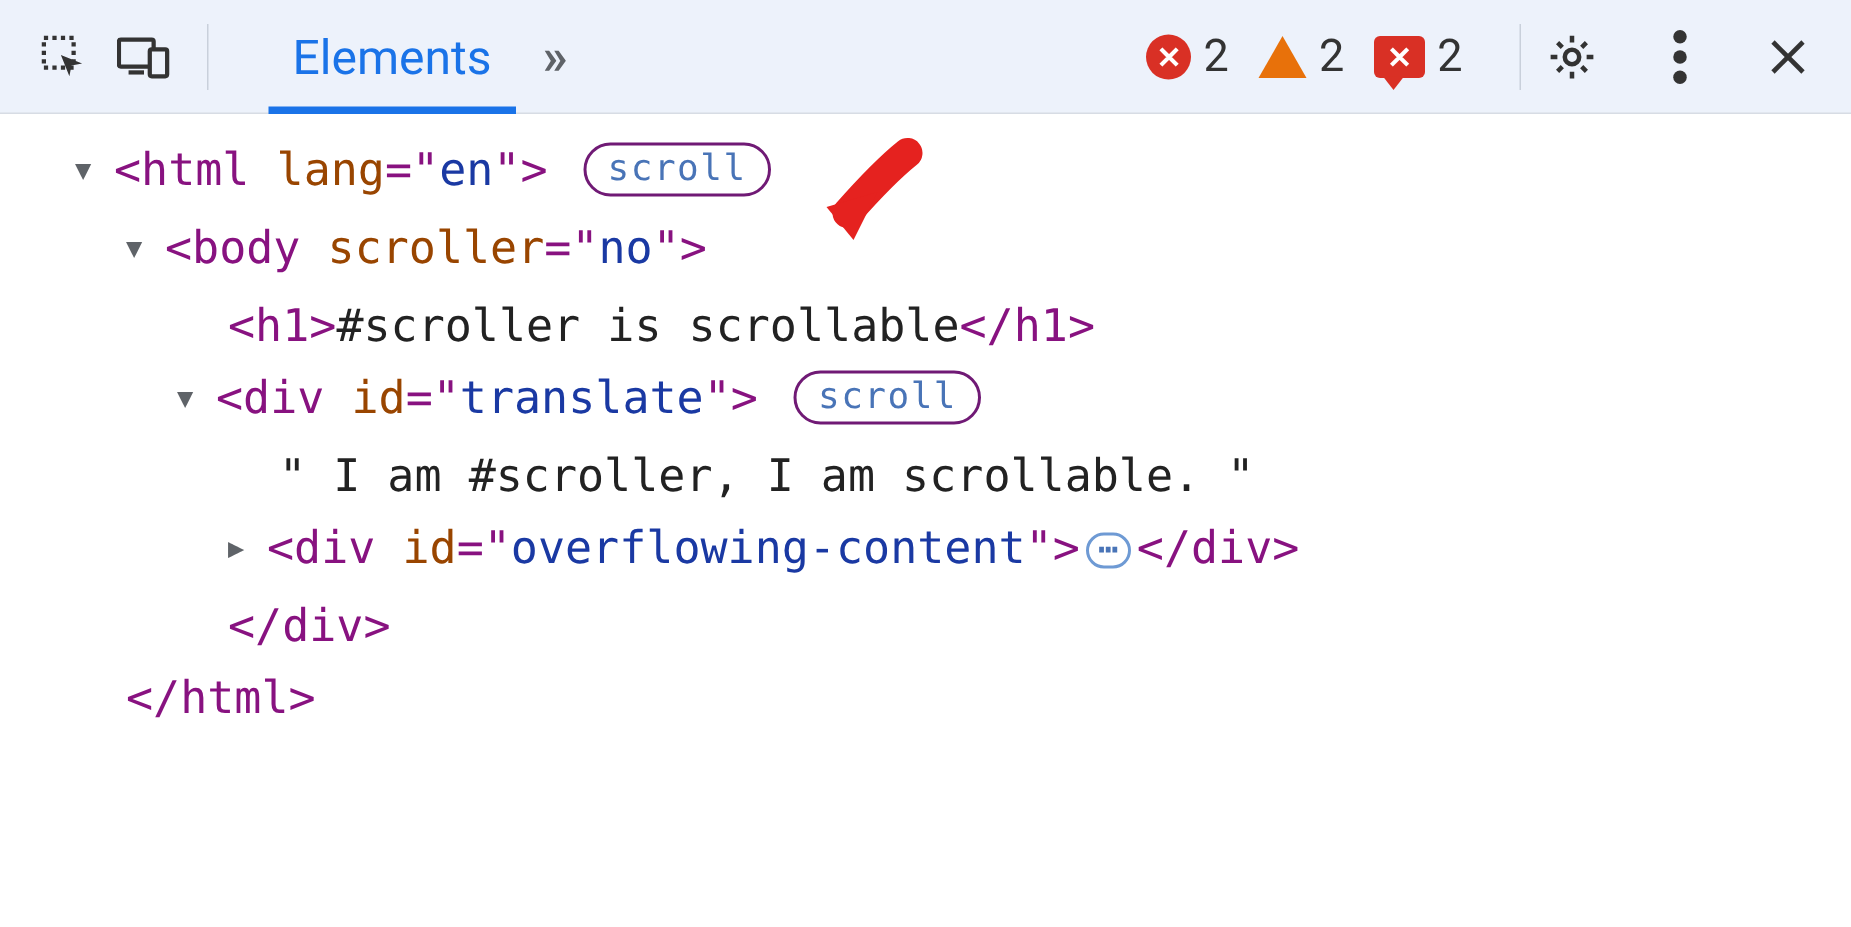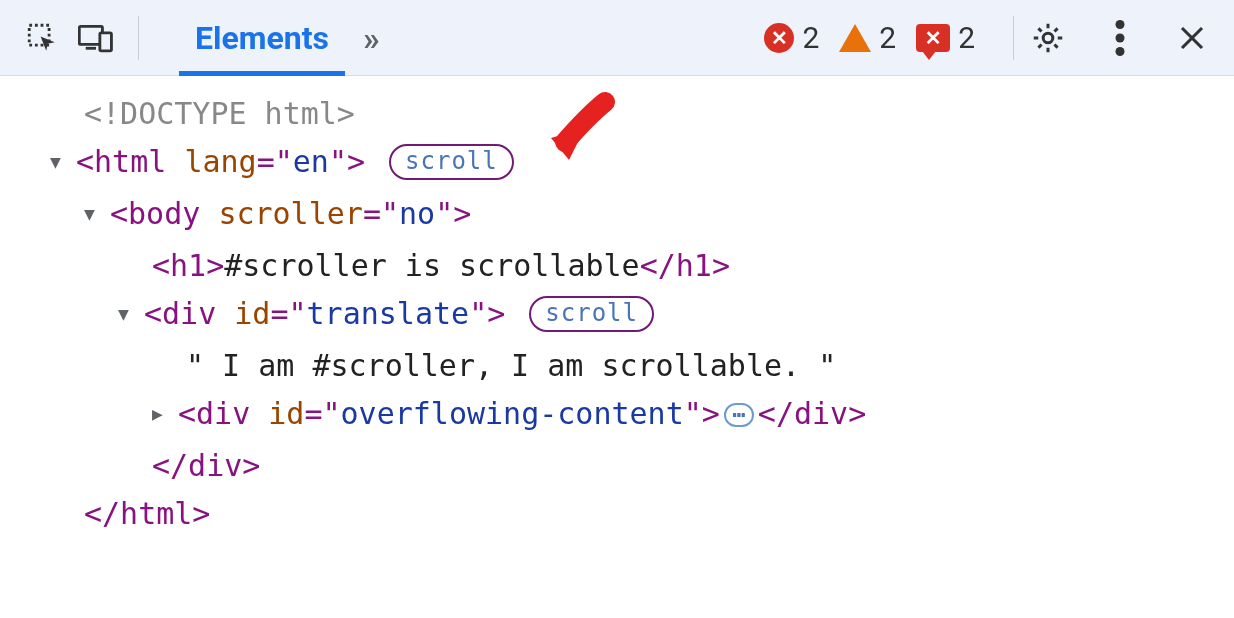--- a/index.html
+++ b/index.html
@@ -39,21 +39,21 @@
     margin: 0 10px 0 12px;
   }
   .tab {
     font-size: 32px;
     color: #1a73e8;
     padding: 0 18px;
     height: 100%;
     display: flex;
     align-items: center;
     position: relative;
-    font-weight: 700;
+    font-weight: 400;
   }
   .tab.active::after {
     content: "";
     position: absolute;
     left: 2px; right: 2px; bottom: -1px;
     height: 5px;
     background: #1a73e8;
   }
   .chev-more {
     font-size: 34px;
@@ -236,21 +236,20 @@
       <svg width="30" height="30" viewBox="0 0 24 24" stroke="#333" stroke-width="2.5">
         <line x1="4" y1="4" x2="20" y2="20"></line>
           <line x1="20" y1="4" x2="4" y2="20"></line>
       </svg>
     </div>
   </div>
 </div>
 
 <div class="tree">
 
-  <div class="line i1"><span class="doctype">&lt;!DOCTYPE html&gt;</span></div>
 
   <div class="line"><span class="caret down"></span><span class="tag">&lt;</span><span class="tag">html</span><span class="tag"> </span><span class="attr-name">lang</span><span class="tag">="</span><span class="attr-val">en</span><span class="tag">"&gt;</span> <span class="badge">scroll</span></div>
 
 
   <div class="line i1"><span class="caret down"></span><span class="tag">&lt;</span><span class="tag">body</span><span class="tag"> </span><span class="attr-name">scroller</span><span class="tag">="</span><span class="attr-val">no</span><span class="tag">"&gt;</span></div>
 
   <div class="line i3"><span class="tag">&lt;h1&gt;</span><span class="text-node">#scroller is scrollable</span><span class="tag">&lt;/h1&gt;</span></div>
 
   <div class="line i2"><span class="caret down"></span><span class="tag">&lt;</span><span class="tag">div</span><span class="tag"> </span><span class="attr-name">id</span><span class="tag">="</span><span class="attr-val">translate</span><span class="tag">"&gt;</span> <span class="badge">scroll</span></div>
 

